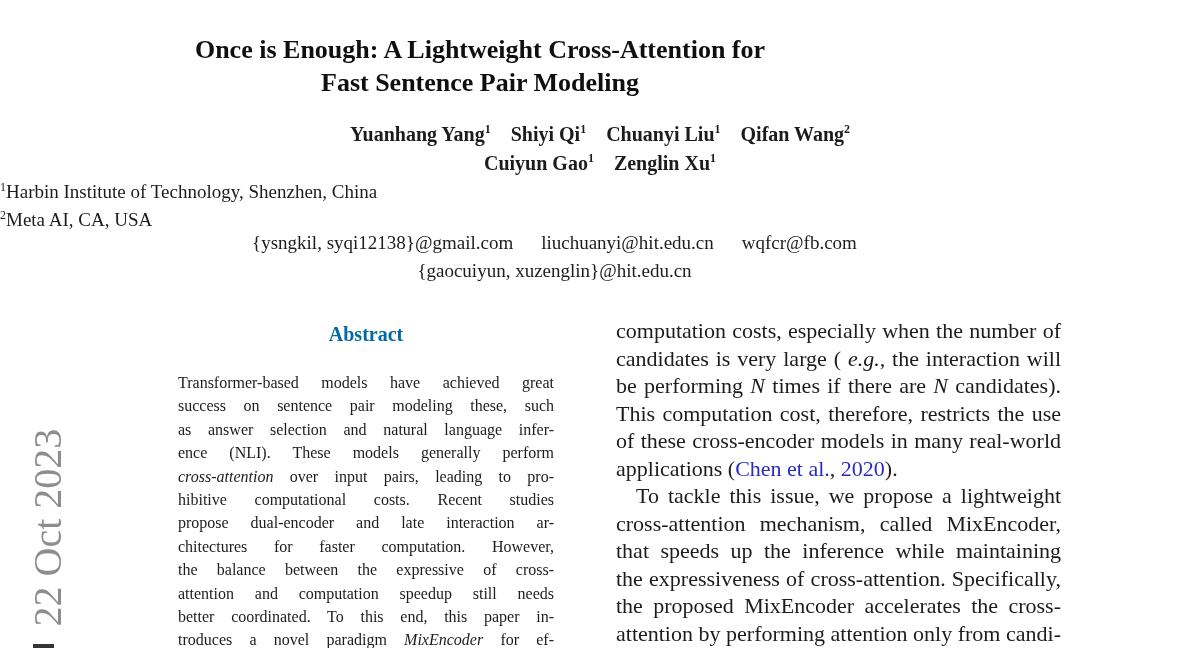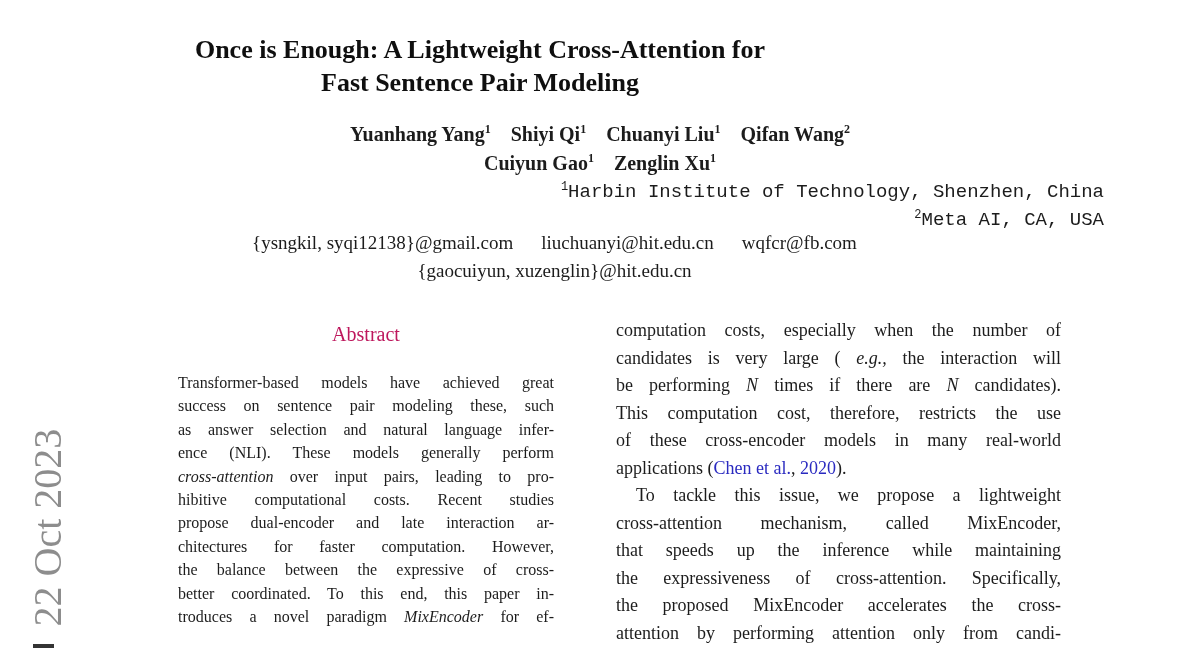--- a/index.html
+++ b/index.html
@@ -22,41 +22,41 @@
     font-weight:bold;font-size:26px;line-height:33px;color:#0f0f0f;
   }
   .author-row{
     position:absolute;left:0;width:1200px;display:flex;justify-content:center;
     gap:20px;font-weight:bold;font-size:20px;line-height:26px;
   }
   #author-row-1{top:116px;}
   #author-row-2{top:145px;}
   .author sup,.affil sup{font-size:12px;}
   .center-line{
-    position:absolute;left:0;width:1104px;text-align:right;
-    font-size:19px;line-height:24px;font-family:Liberation Mono, monospace;
+    position:absolute;left:0;width:1104px;text-align:left;
+    font-size:19px;line-height:24px;
   }
   #affil-1{top:175px;} #affil-2{top:203px;}
   .email-row{
     position:absolute;left:0;width:1109px;display:flex;justify-content:center;
     gap:28px;font-size:19px;line-height:24px;
   }
   #email-row-1{top:231px;} #email-row-2{top:259px;}
   
   .abs-heading{
     position:absolute;left:160px;top:322px;width:412px;text-align:center;
-    font-weight:normal;font-size:20px;line-height:25px;color:#be185d;
+    font-weight:bold;font-size:20px;line-height:25px;color:#0369a1;
   }
   .abs-text{
     position:absolute;left:178px;top:371px;width:376px;
     font-size:16px;line-height:23.4px;
   }
   .body-text{
     position:absolute;left:616px;top:317px;width:445px;
-    font-size:18px;line-height:27.55px;
+    font-size:22px;line-height:27.55px;
   }
   .tline{text-align:justify;text-align-last:justify;white-space:normal;}
   .tline.noj{text-align-last:left;}
   .tline.ind{padding-left:20px;}
   .it{font-style:italic;}
   .cite{color:var(--link,#2a2ac0);}
 </style>
 </head>
 <body>
 
@@ -97,20 +97,21 @@
   <div class="abs-text" id="abstract-text">
       <div class="tline"><span>Transformer-based models have achieved great</span></div>
       <div class="tline"><span>success on sentence pair modeling these, such</span></div>
       <div class="tline"><span>as answer selection and natural language infer-</span></div>
       <div class="tline"><span>ence (NLI). These models generally perform</span></div>
       <div class="tline"><span class="it">cross-attention</span><span> over input pairs, leading to pro-</span></div>
       <div class="tline"><span>hibitive computational costs. Recent studies</span></div>
       <div class="tline"><span>propose dual-encoder and late interaction ar-</span></div>
       <div class="tline"><span>chitectures for faster computation. However,</span></div>
       <div class="tline"><span>the balance between the expressive of cross-</span></div>
+      <div class="tline"><span>attention and computation speedup still needs</span></div>
       <div class="tline"><span>better coordinated. To this end, this paper in-</span></div>
       <div class="tline"><span>troduces a novel paradigm </span><span class="it">MixEncoder</span><span> for ef-</span></div>
     </div>
 
   <div class="body-text" id="body-text">
       <div class="tline"><span>computation costs, especially when the number of</span></div>
       <div class="tline"><span>candidates is very large ( </span><span class="it">e.g.,</span><span> the interaction will</span></div>
       <div class="tline"><span>be performing </span><span class="it">N</span><span> times if there are </span><span class="it">N</span><span> candidates).</span></div>
       <div class="tline"><span>This computation cost, therefore, restricts the use</span></div>
       <div class="tline"><span>of these cross-encoder models in many real-world</span></div>

